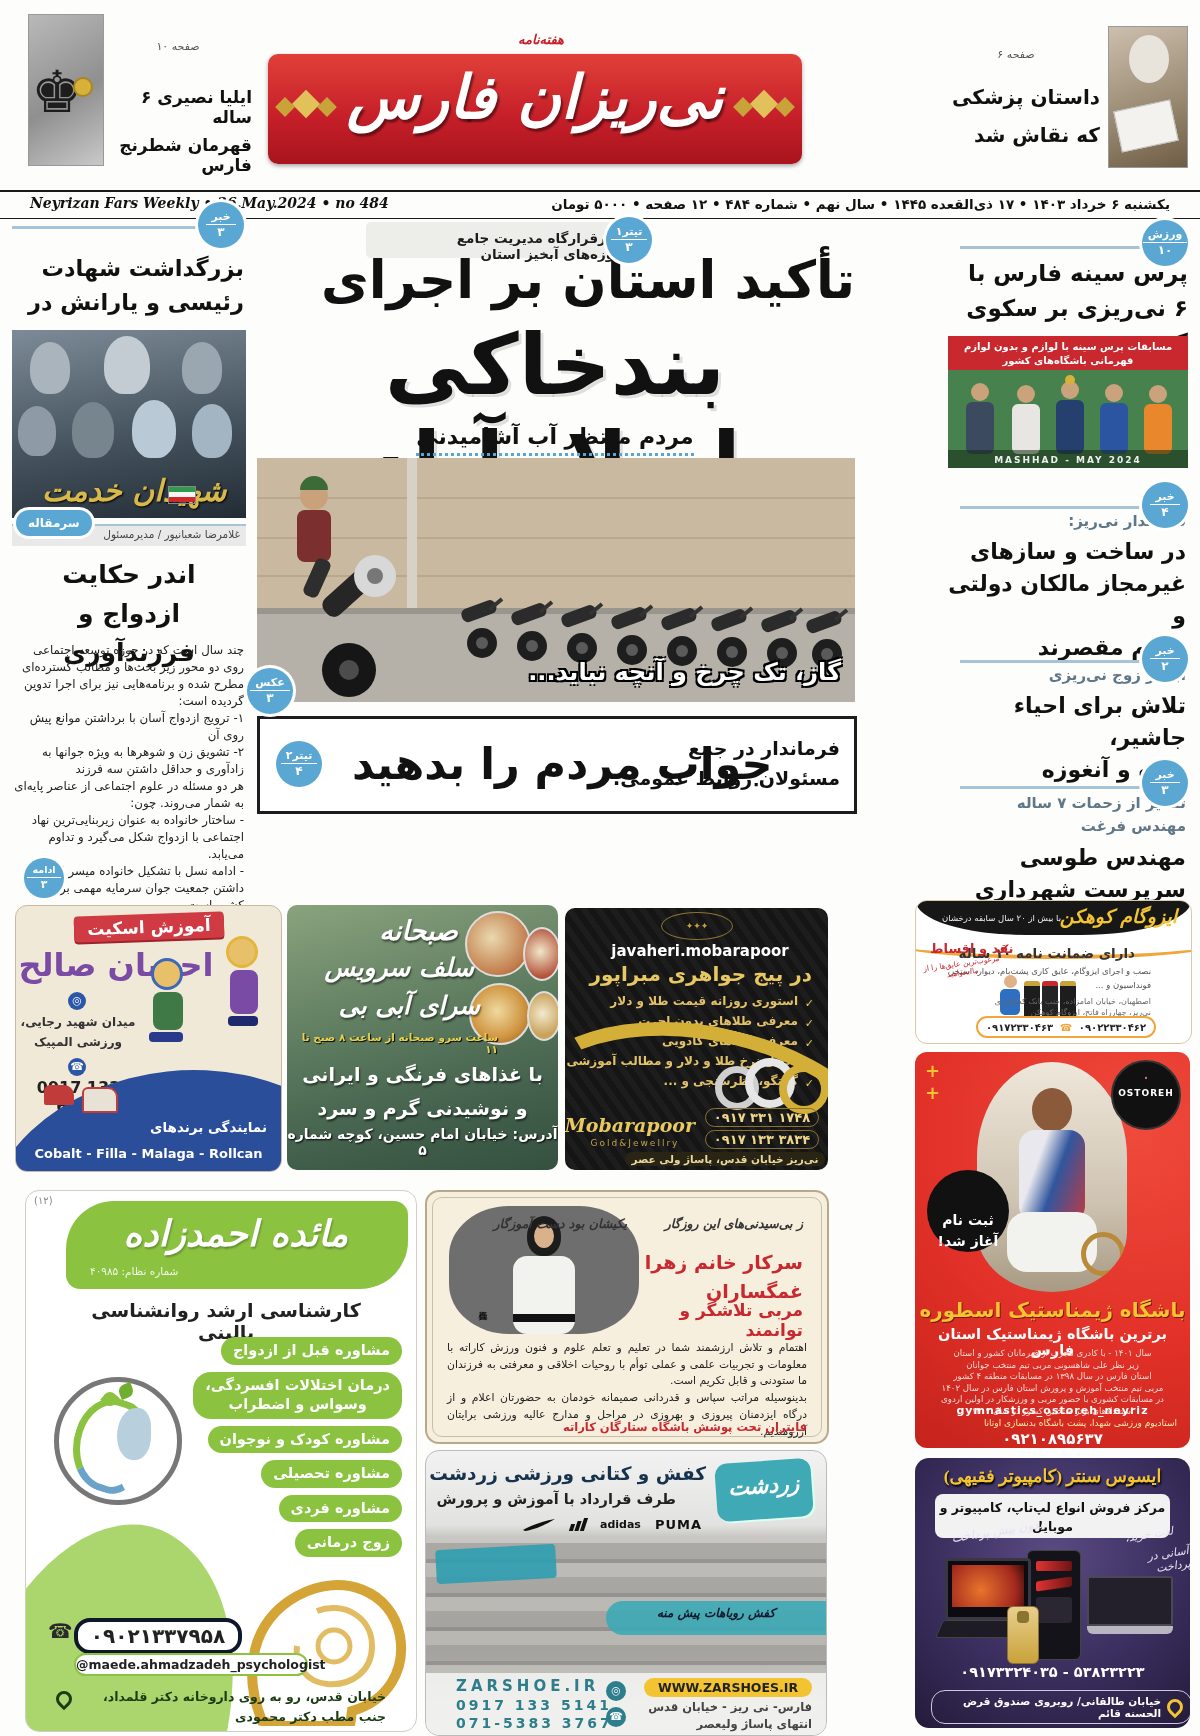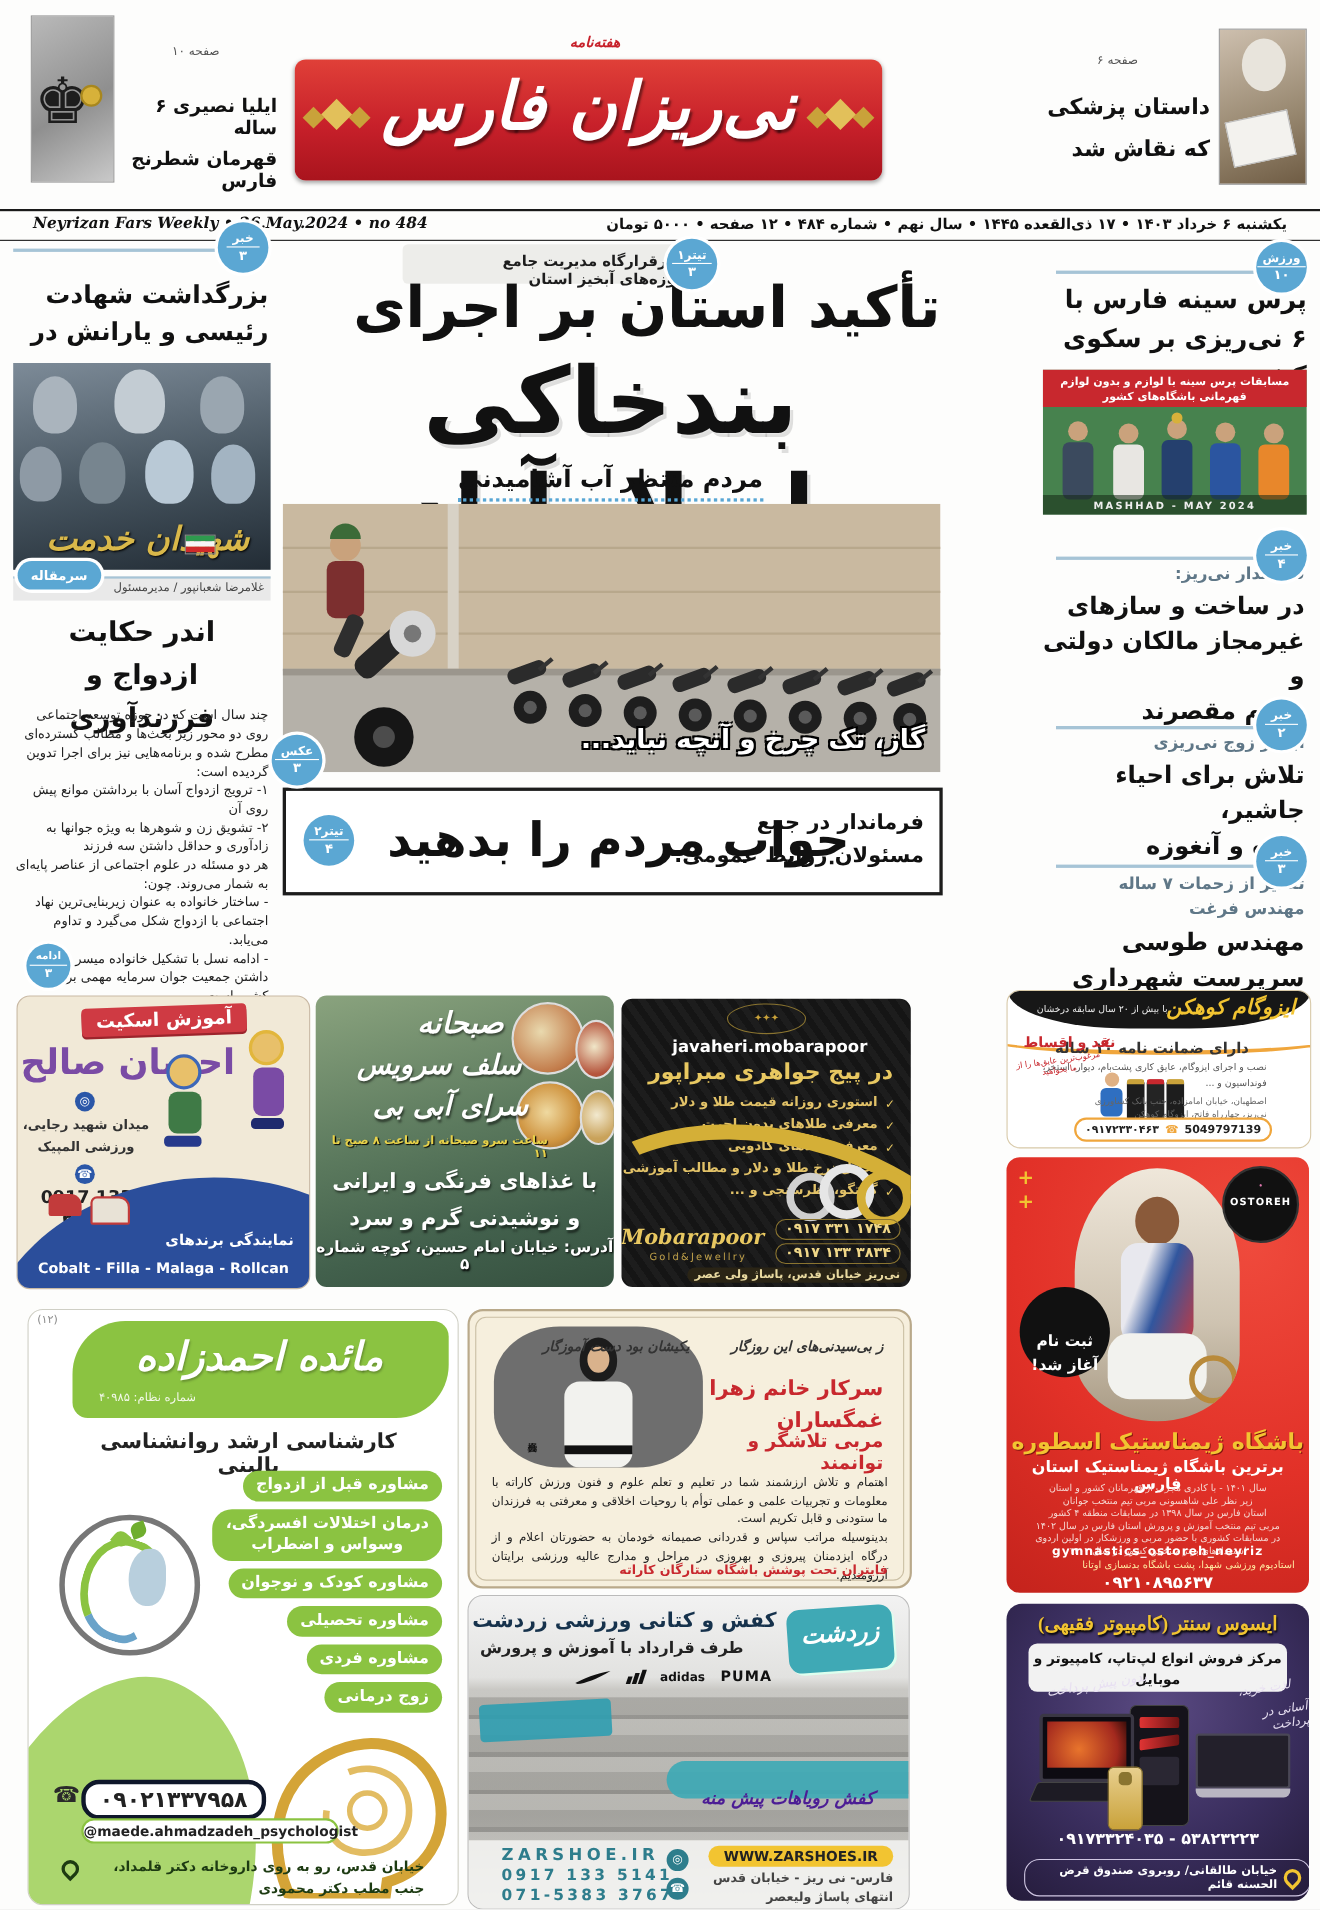--- a/index.html
+++ b/index.html
@@ -320,21 +320,21 @@
       <div style="width:20px;height:26px;border-radius:5px;background:#2f6fc1;margin-top:1px;"></div>
     </div>
     <div class="abs" style="left:108px;top:80px;display:flex;gap:2px;">
       <div style="width:16px;height:34px;background:#1d1d1d;border-radius:3px;border-top:5px solid #caa23a;"></div>
       <div style="width:16px;height:34px;background:#242424;border-radius:3px;border-top:5px solid #c8282e;"></div>
       <div style="width:16px;height:34px;background:#1d1d1d;border-radius:3px;border-top:5px solid #caa23a;"></div>
     </div>
     <div class="abs rt" style="right:40px;top:96px;font-size:8px;color:#666;">اصطهبان، خیابان امامزاده، جنب بانک کشاورزی</div>
     <div class="abs rt" style="right:40px;top:107px;font-size:8px;color:#666;">نی‌ریز، چهارراه فاتح، ایزوگام کوهکن</div>
     <div class="abs" style="left:60px;bottom:5px;width:160px;height:18px;border:2px solid #f0a63c;border-radius:12px;background:#fff;display:flex;align-items:center;justify-content:space-between;padding:0 8px;">
-      <span class="b ltr" style="font-size:10px;color:#222;">5049797139</span>
+      <span class="b ltr" style="font-size:10px;color:#222;">۰۹۰۲۲۳۳۰۴۶۲</span>
       <span style="font-size:10px;color:#f0a63c;">☎</span>
       <span class="b ltr" style="font-size:10px;color:#222;">۰۹۱۷۲۳۳۰۴۶۳</span>
     </div>
   </div>
 
   <div class="abs" style="left:25px;top:1190px;width:390px;height:540px;background:#fff;border:1px solid #cfcfc5;border-radius:14px;overflow:hidden;">
     <div class="abs" style="left:8px;top:4px;font-size:10px;color:#888;">(۱۲)</div>
     <div class="abs" style="left:40px;top:10px;width:342px;height:88px;background:#8bc341;border-radius:48px 14px 48px 14px;"></div>
     <div class="abs ctr w9" style="left:60px;top:22px;width:300px;color:#fff;font-size:36px;font-style:italic;text-shadow:1px 2px 2px rgba(0,0,0,.25);">مائده احمدزاده</div>
     <div class="abs" style="left:64px;top:74px;color:#f2f8e8;font-size:10.5px;">شماره نظام: ۴۰۹۸۵</div>
@@ -410,21 +410,21 @@
         <i style="width:4px;height:13px;background:#111;transform:skewX(-18deg);"></i>
       </span>
       <span class="b ltr" style="font-size:11px;color:#111;">adidas</span>
       <span class="w9 ltr" style="font-size:13px;color:#111;letter-spacing:1px;">PUMA</span>
     </div>
 
     <div class="abs" style="left:0;top:92px;width:400px;height:130px;
          background:repeating-linear-gradient(#9a9994 0 16px,#7d7c78 16px 20px,#b8b7b2 20px 34px);opacity:.65;"></div>
     <div class="abs" style="left:10px;top:96px;width:120px;height:34px;background:#2e9db0;border-radius:4px;transform:rotate(-3deg);opacity:.9;"></div>
     <div class="abs" style="left:180px;top:150px;width:220px;height:34px;background:rgba(62,169,181,.92);border-radius:20px 0 0 20px;">
-      <div class="ctr w9" style="color:#4c1d95;font-size:16px;font-style:italic;padding-top:5px;margin-top:19px;">کفش رویاهات پیش منه</div>
+      <div class="ctr w9" style="color:#0f172a;font-size:12px;font-style:italic;padding-top:5px;">کفش رویاهات پیش منه</div>
     </div>
     <div class="abs" style="left:0;bottom:0;width:400px;height:62px;background:rgba(240,240,238,.92);"></div>
     <div class="abs ltr b" style="left:30px;bottom:40px;font-size:15px;letter-spacing:4px;color:#2e7d8c;">ZARSHOE.IR</div>
     <div class="abs ltr b" style="left:30px;bottom:22px;font-size:14px;letter-spacing:3px;color:#2e7d8c;">0917 133 5141</div>
     <div class="abs ltr b" style="left:30px;bottom:4px;font-size:14px;letter-spacing:3px;color:#2e7d8c;">071-5383 3767</div>
     <div class="abs ctr" style="left:180px;bottom:34px;width:20px;height:20px;border-radius:50%;background:#2e7d8c;color:#fff;font-size:11px;line-height:20px;">◎</div>
     <div class="abs ctr" style="left:180px;bottom:8px;width:20px;height:20px;border-radius:50%;background:#2e7d8c;color:#fff;font-size:11px;line-height:20px;">☎</div>
     <div class="abs ctr b ltr" style="left:218px;bottom:38px;width:168px;background:#f2c431;border-radius:12px;font-size:12.5px;color:#222;padding:2px 0;">WWW.ZARSHOES.IR</div>
     <div class="abs rt b pre" style="left:218px;bottom:2px;width:168px;font-size:11.5px;color:#444;line-height:1.5;">فارس- نی ریز - خیابان قدس
 انتهای پاساژ ولیعصر</div>

